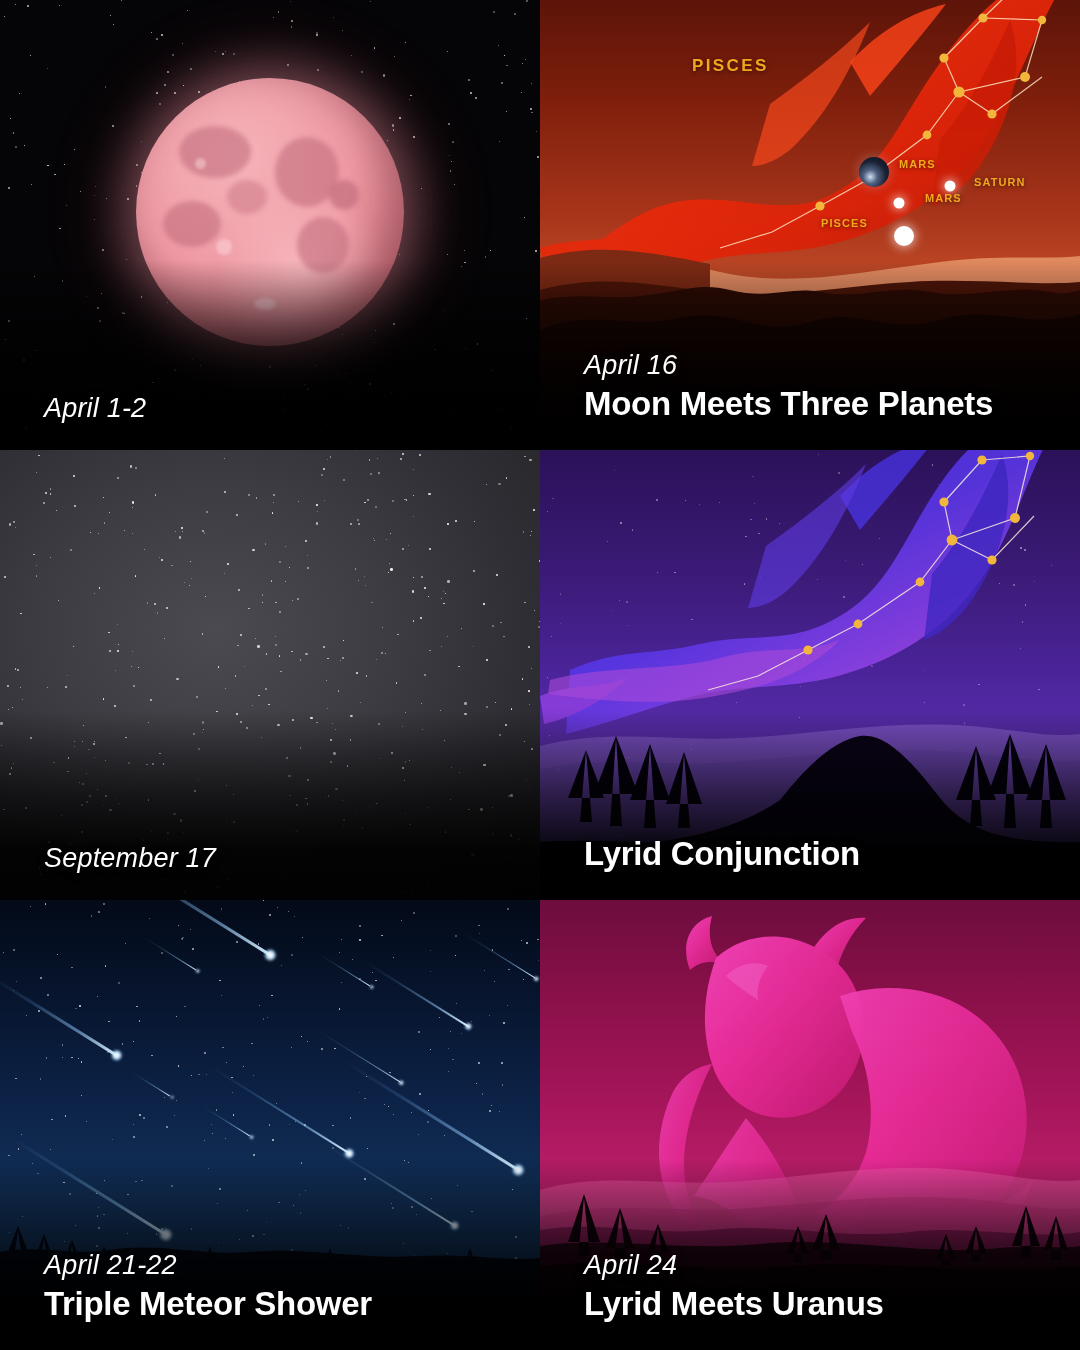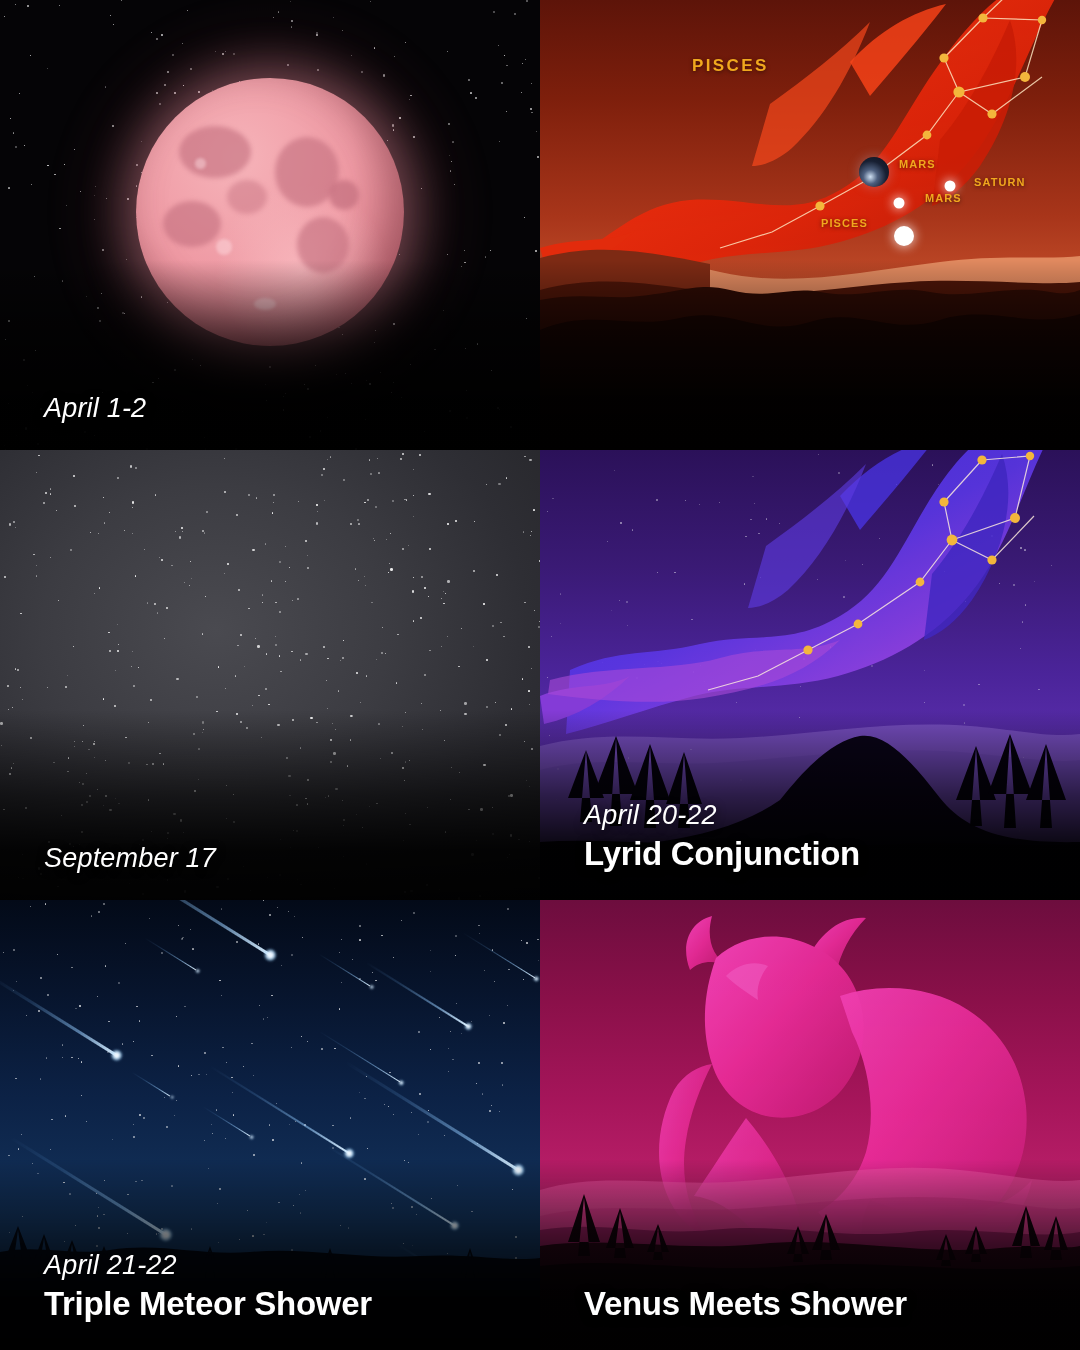--- a/index.html
+++ b/index.html
@@ -433,20 +433,24 @@
     <div class="star-dot planet" style="left:410px;top:186px;width:11px;height:11px;"></div>
     <div class="star-dot planet" style="left:364px;top:236px;width:20px;height:20px;"></div>
 
     <div class="sky-label con-name" style="left:152px;top:56px;">PISCES</div>
     <div class="sky-label obj-name" style="left:359px;top:158px;">MARS</div>
     <div class="sky-label obj-name" style="left:434px;top:176px;">SATURN</div>
     <div class="sky-label obj-name" style="left:385px;top:192px;">MARS</div>
     <div class="sky-label obj-name" style="left:281px;top:217px;">PISCES</div>
 
     <div class="capfade"></div>
+    <div class="caption">
+      <div class="cap-date">April 16</div>
+      <div class="cap-title">Moon Meets Three Planets</div>
+    </div>
   </div>
 
   <div class="panel p3">
     <div id="p3stars" style="position: absolute; inset: 0px;">
         <i style="position:absolute;left:131.9px;top:82.5px;width:0.98px;height:0.98px;background:#fff;border-radius:50%;opacity:0.61"></i>
         <i style="position:absolute;left:205.1px;top:145.7px;width:1.35px;height:1.35px;background:#fff;border-radius:50%;opacity:0.88"></i>
         <i style="position:absolute;left:103.0px;top:354.7px;width:1.22px;height:1.22px;background:#fff;border-radius:50%;opacity:0.41"></i>
         <i style="position:absolute;left:69.1px;top:393.0px;width:2.12px;height:2.12px;background:#fff;border-radius:50%;opacity:0.52"></i>
         <i style="position:absolute;left:498.9px;top:283.9px;width:1.84px;height:1.84px;background:#fff;border-radius:50%;opacity:0.50"></i>
         <i style="position:absolute;left:20.3px;top:162.5px;width:1.50px;height:1.50px;background:#fff;border-radius:50%;opacity:0.80"></i>
@@ -1057,21 +1061,20 @@
         <path d="M144,304 L150,378 L138,378 Z M144,302 L126,354 L162,354 Z"></path>
         <path d="M436,298 L442,376 L430,376 Z M436,296 L416,350 L456,350 Z"></path>
         <path d="M470,286 L476,378 L464,378 Z M470,284 L448,344 L492,344 Z"></path>
         <path d="M506,296 L512,378 L500,378 Z M506,294 L486,350 L526,350 Z"></path>
       </g>
     </svg>
     <div class="star-dot planet" style="left:388px;top:658px;width:0;height:0;"></div>
 
     <div class="capfade"></div>
     <div class="caption">
-      <div class="cap-date">April 20-22</div>
       <div class="cap-title">Lyrid Conjunction</div>
     </div>
   </div>
 
   <div class="panel p5">
     <div id="p5stars" style="position: absolute; inset: 0px;">
         <i style="position:absolute;left:139.0px;top:120.3px;width:1.32px;height:1.32px;background:#fff;border-radius:50%;opacity:0.65"></i>
         <i style="position:absolute;left:21.4px;top:335.7px;width:0.68px;height:0.68px;background:#fff;border-radius:50%;opacity:0.29"></i>
         <i style="position:absolute;left:263.0px;top:333.7px;width:1.73px;height:1.73px;background:#fff;border-radius:50%;opacity:0.49"></i>
         <i style="position:absolute;left:184.2px;top:105.8px;width:1.45px;height:1.45px;background:#fff;border-radius:50%;opacity:0.36"></i>
@@ -1516,17 +1519,18 @@
         <path d="M286,318 L292,360 L280,360 Z M286,314 L272,350 L300,350 Z"></path>
         <path d="M406,338 L411,366 L401,366 Z M406,334 L396,360 L416,360 Z"></path>
         <path d="M436,330 L441,362 L431,362 Z M436,326 L425,354 L447,354 Z"></path>
         <path d="M486,310 L492,358 L480,358 Z M486,306 L472,346 L500,346 Z"></path>
         <path d="M516,320 L522,360 L510,360 Z M516,316 L504,350 L528,350 Z"></path>
       </g>
     </svg>
 
     <div class="capfade"></div>
     <div class="caption">
-      <div class="cap-title">Venus Meets Shower</div>
+      <div class="cap-date">April 24</div>
+      <div class="cap-title">Lyrid Meets Uranus</div>
     </div>
   </div>
 
 </div>
 
 </body></html>

